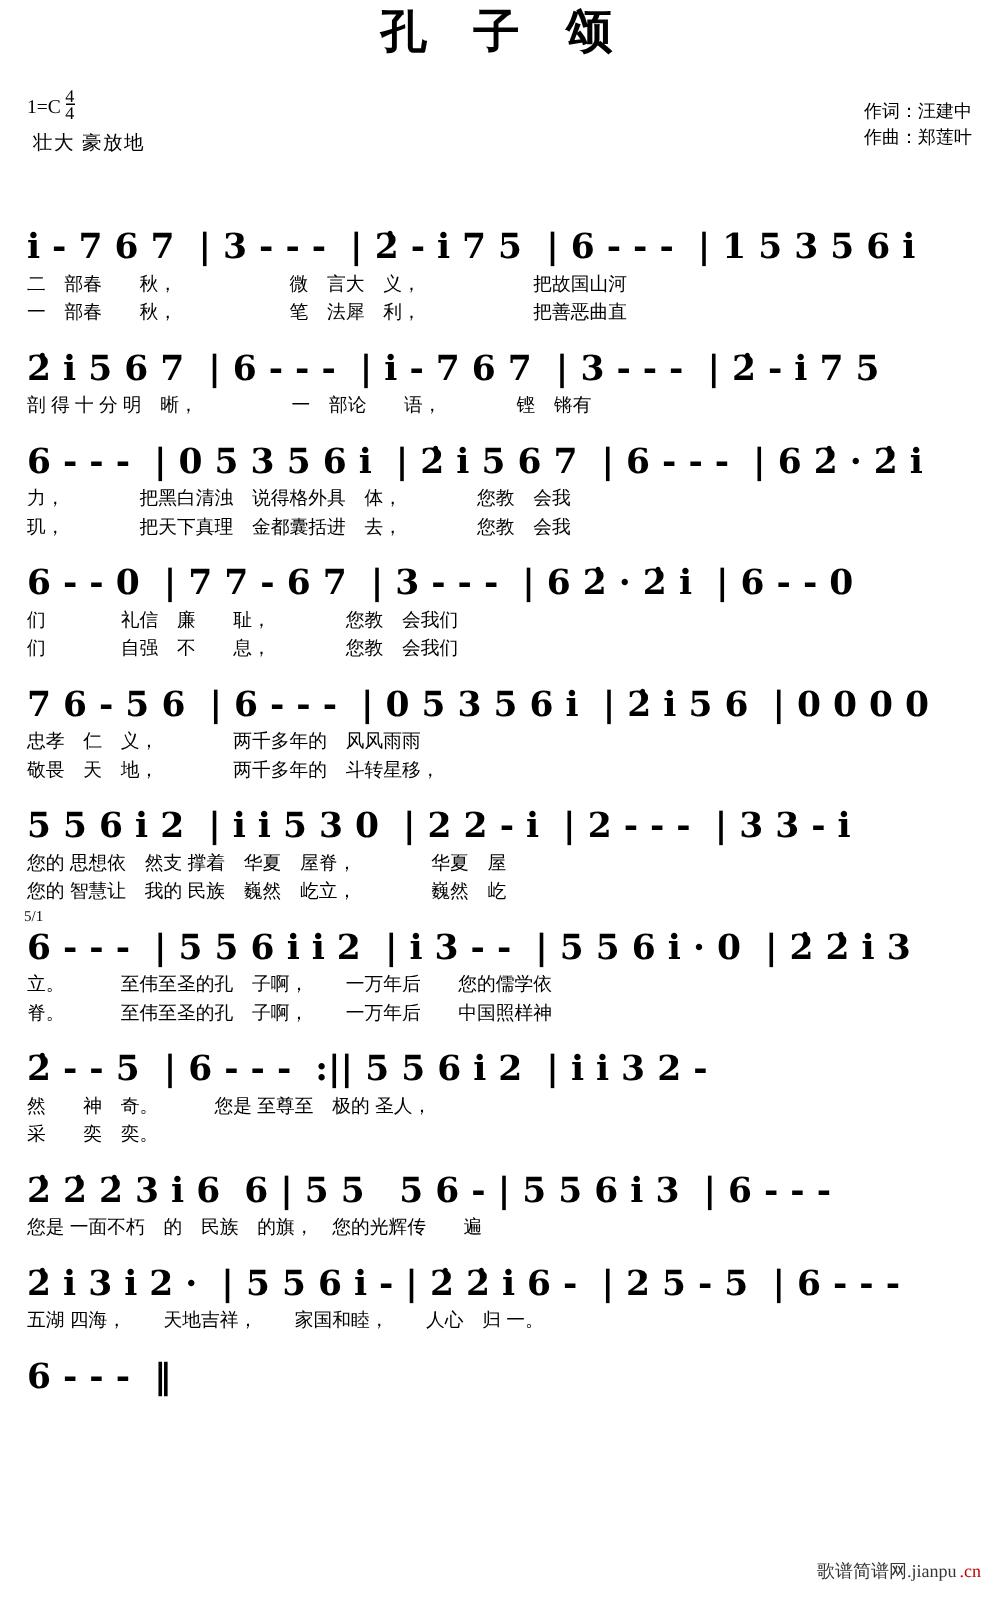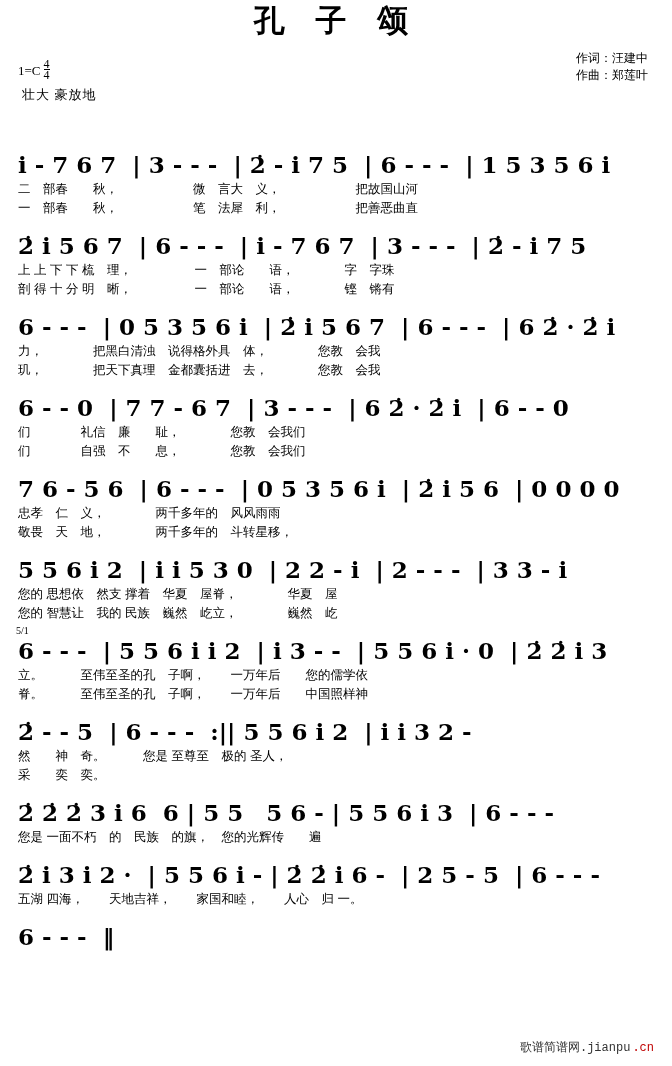--- a/index.html
+++ b/index.html
@@ -54,21 +54,21 @@
     position: absolute;
     left: 22px;
     top: 86px;
     font-size: 13px;
     letter-spacing: 1px;
     font-family: Liberation Sans, sans-serif;
   }
   .credits {
     position: absolute;
     right: 24px;
-    top: 50px;
+    top: 66px;
     font-size: 12px;
     line-height: 17px;
     text-align: right;
     font-family: "DejaVu Sans", sans-serif;
   }
   .system {
     position: relative;
     margin: 0 18px;
   }
   .noteline {
@@ -88,21 +88,21 @@
     line-height: 19px;
     letter-spacing: 0px;
   }
   .sys-gap { height: 13px; }
   .watermark {
     position: absolute;
     right: 18px;
     bottom: 10px;
     font-size: 12px;
     color: #333;
-    font-family: Liberation Mono, monospace;
+    font-family: Liberation Serif, serif;
   }
   .watermark .cn {
     color: #c00000;
     margin-left: 2px;
   }
   .small-sup {
     position: absolute;
     font-size: 10px;
     line-height: 10px;
     font-family: "Liberation Serif", serif;
@@ -130,21 +130,20 @@
 
   <div class="system">
     <div class="noteline">i - 7 6 7  | 3 - - -  | 2̇ - i 7 5  | 6 - - -  | 1 5 3 5 6 i</div>
     <div class="lyricline">二　部春　　秋，　　　　　　微　言大　义，　　　　　　把故国山河</div>
     <div class="lyricline">一　部春　　秋，　　　　　　笔　法犀　利，　　　　　　把善恶曲直</div>
   </div>
   <div class="sys-gap"></div>
 
   <div class="system">
     <div class="noteline">2̇ i 5 6 7  | 6 - - -  | i - 7 6 7  | 3 - - -  | 2̇ - i 7 5</div>
-    <div class="lyricline">上 上 下 下 梳　理，　　　　　一　部论　　语，　　　　字　字珠</div>
     <div class="lyricline">剖 得 十 分 明　晰，　　　　　一　部论　　语，　　　　铿　锵有</div>
   </div>
   <div class="sys-gap"></div>
 
   <div class="system">
     <div class="noteline">6 - - -  | 0 5 3 5 6 i  | 2̇ i 5 6 7  | 6 - - -  | 6 2̇ · 2̇ i</div>
     <div class="lyricline">力，　　　　把黑白清浊　说得格外具　体，　　　　您教　会我</div>
     <div class="lyricline">玑，　　　　把天下真理　金都囊括进　去，　　　　您教　会我</div>
   </div>
   <div class="sys-gap"></div>

